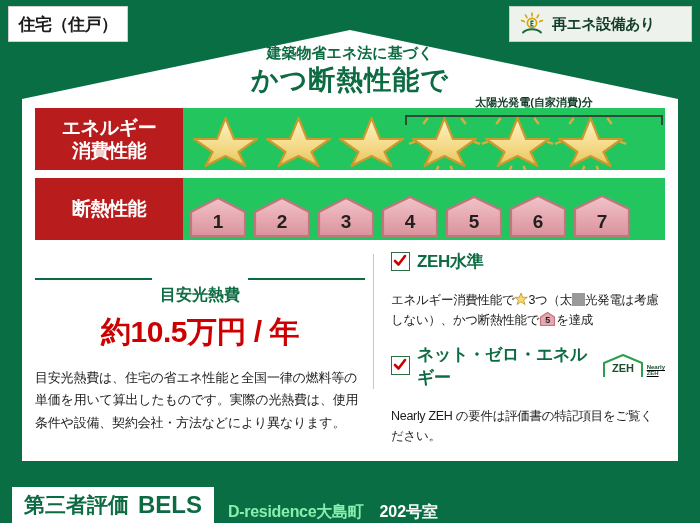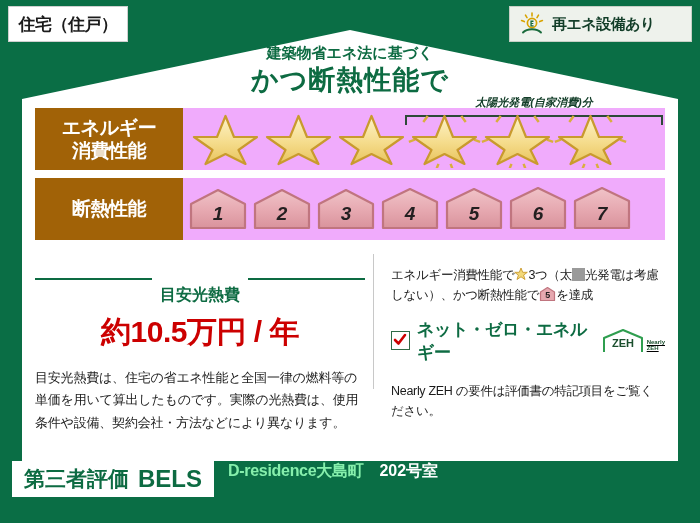--- a/index.html
+++ b/index.html
@@ -56,28 +56,28 @@
     text-align:center;font-size:27px;font-weight:bold;
     color:#0d6b42;letter-spacing:1px;z-index:4;
   }
 
   
   .rows{
     position:absolute;left:35px;right:35px;top:108px;z-index:4;
   }
   .rate-row{display:flex;align-items:stretch;margin-bottom:8px;height:62px;}
   .rate-head{
-    width:148px;flex:0 0 148px;background:#a16207;
+    width:148px;flex:0 0 148px;background:#b91c1c;
     display:flex;flex-direction:column;align-items:center;justify-content:center;
     color:#ffffff;font-weight:bold;font-size:19px;line-height:1.22;
     letter-spacing:-0.5px;
   }
   .rate-body{
-    flex:1;background:#f0abfc;position:relative;
-    display:flex;align-items:center;font-style:italic;
+    flex:1;background:#22c55e;position:relative;
+    display:flex;align-items:flex-end;
   }
   .stars-wrap{display:flex;align-items:center;padding-left:6px;gap:0px;}
   .star-cell{width:73px;height:58px;position:relative;flex:0 0 auto;}
   .star-cell svg{position:absolute;left:0;top:0;}
 
   
   .solar-bracket{
     position:absolute;right:2px;top:-1px;width:258px;height:26px;
   }
   .solar-bracket .bk-label{
@@ -141,21 +141,21 @@
   }
   .mask-char{
     display:inline-block;width:13px;height:13px;background:#9a9a9a;
     vertical-align:-2px;
   }
   .zeh-logo{display:inline-flex;align-items:flex-end;gap:2px;vertical-align:-6px;margin-left:2px;text-decoration:underline;}
 
   
   .bottom-bar{
     position:absolute;left:0;right:0;bottom:0;height:62px;
-    z-index:5;display:flex;align-items:flex-start;margin-top:15px;
+    z-index:5;display:flex;align-items:flex-end;margin-top:15px;
   }
   .bels-chip{
     margin-left:12px;background:#ffffff;height:36px;
     display:flex;align-items:center;gap:9px;padding:0 12px;
   }
   .bels-chip .jp{font-size:21px;font-weight:bold;color:#0d6b42;letter-spacing:0px;}
   .bels-chip .en{font-size:24px;font-weight:bold;color:#0d6b42;letter-spacing:0px;}
   .bldg-name{
     margin-left:14px;color:#86efac;font-size:16px;font-weight:bold;letter-spacing:-0.3px;
   }
@@ -352,20 +352,28 @@
         <span class="hr"></span>
       </div>
       <div class="cost-value">約10.5万円 / 年</div>
       <div class="cost-note">目安光熱費は、住宅の省エネ性能と全国一律の燃料等の単価を用いて算出したものです。実際の光熱費は、使用条件や設備、契約会社・方法などにより異なります。</div>
     </div>
 
     <div class="divider"></div>
 
     <div class="lower-right">
 
+      <div class="chk-line">
+        <span class="chkbox">
+          <svg viewBox="0 0 14 14" width="14" height="14">
+            <path d="M2,7 L5.5,10.5 L12,2" fill="none" stroke="#cc0000" stroke-width="2.6" stroke-linecap="round" stroke-linejoin="round"></path>
+          </svg>
+        </span>
+        <span class="chk-title">ZEH水準</span>
+      </div>
       <div class="chk-desc">
         <span>エネルギー消費性能で</span><span class="inline-star"><svg viewBox="0 0 14 14" width="14" height="14">
               <polygon points="7,1 8.7,5.3 13.3,5.3 9.6,8.1 11,12.5 7,9.8 3,12.5 4.4,8.1 0.7,5.3 5.3,5.3" fill="#f3d97a" stroke="#c99a2e" stroke-width="0.9" stroke-linejoin="round"></polygon>
             </svg></span><span>3つ（太</span><span class="mask-char"></span><span>光発電は考慮しない）、かつ断熱性能で</span><span class="inline-house"><svg viewBox="0 0 17 16" width="17" height="16">
               <polygon points="1.5,14.5 1.5,6 8.5,1.5 15.5,6 15.5,14.5" fill="#e6a8b0" stroke="#c0757f" stroke-width="1.2" stroke-linejoin="round"></polygon>
             </svg><span>5</span></span><span>を達成</span>
       </div>
 
       <div class="chk-line" style="margin-top:12px;">
         <span class="chkbox">

